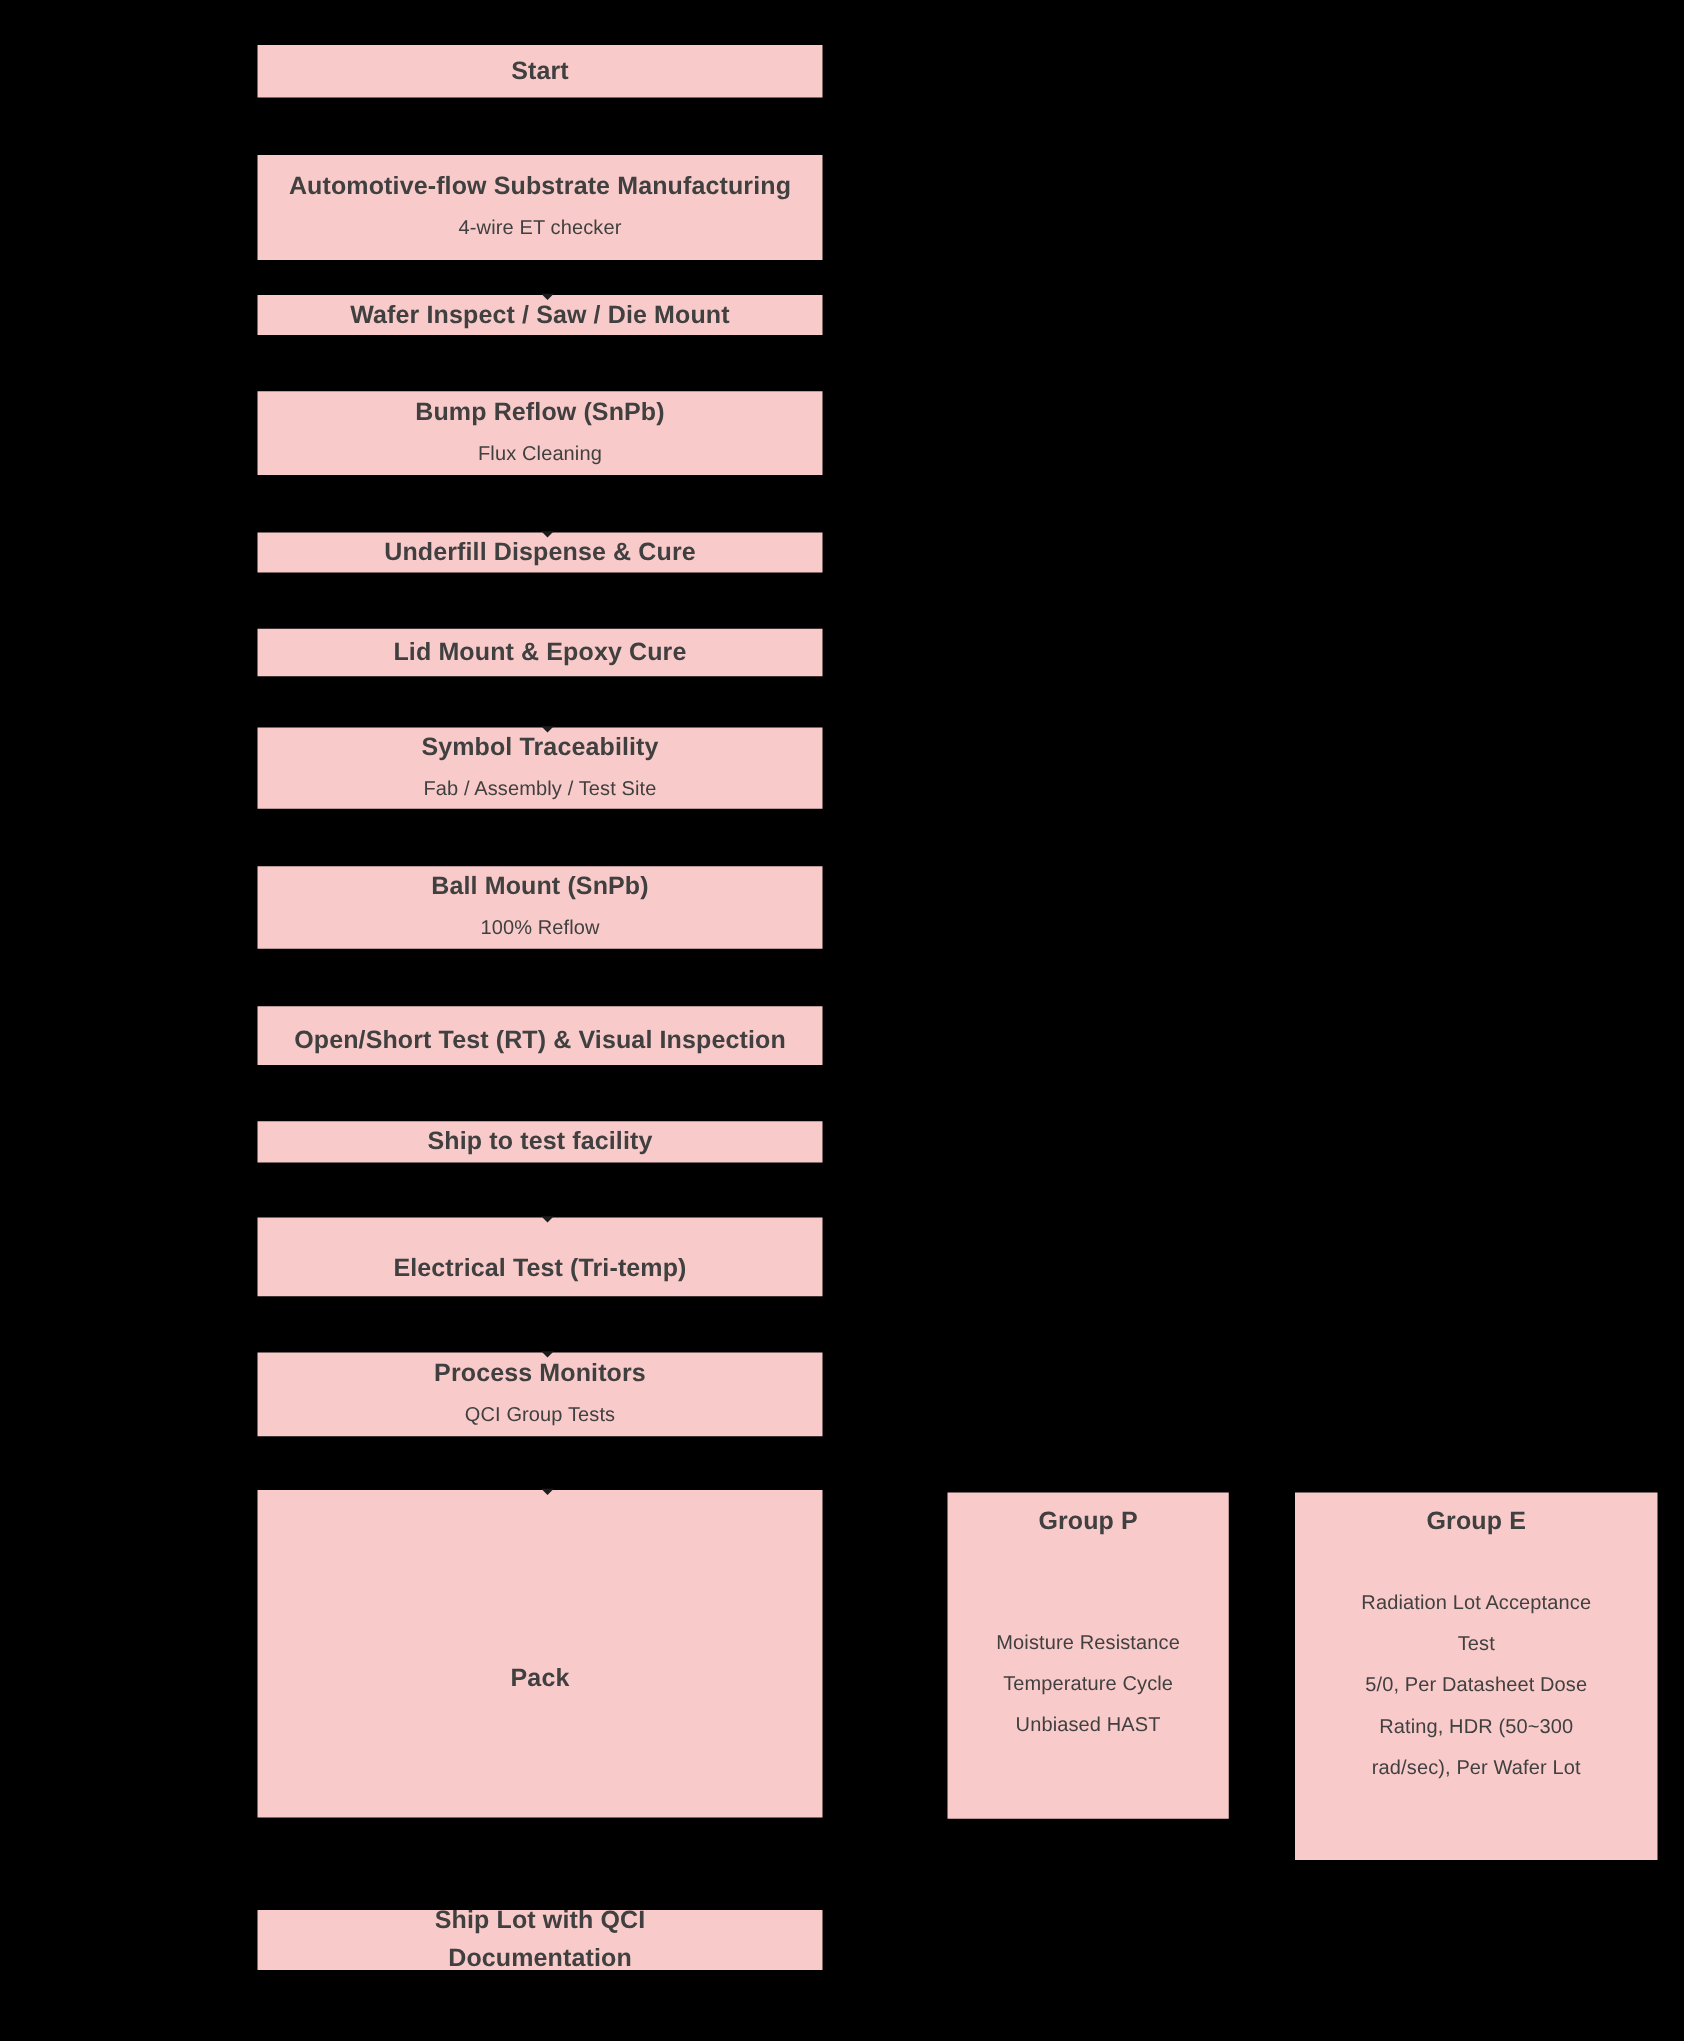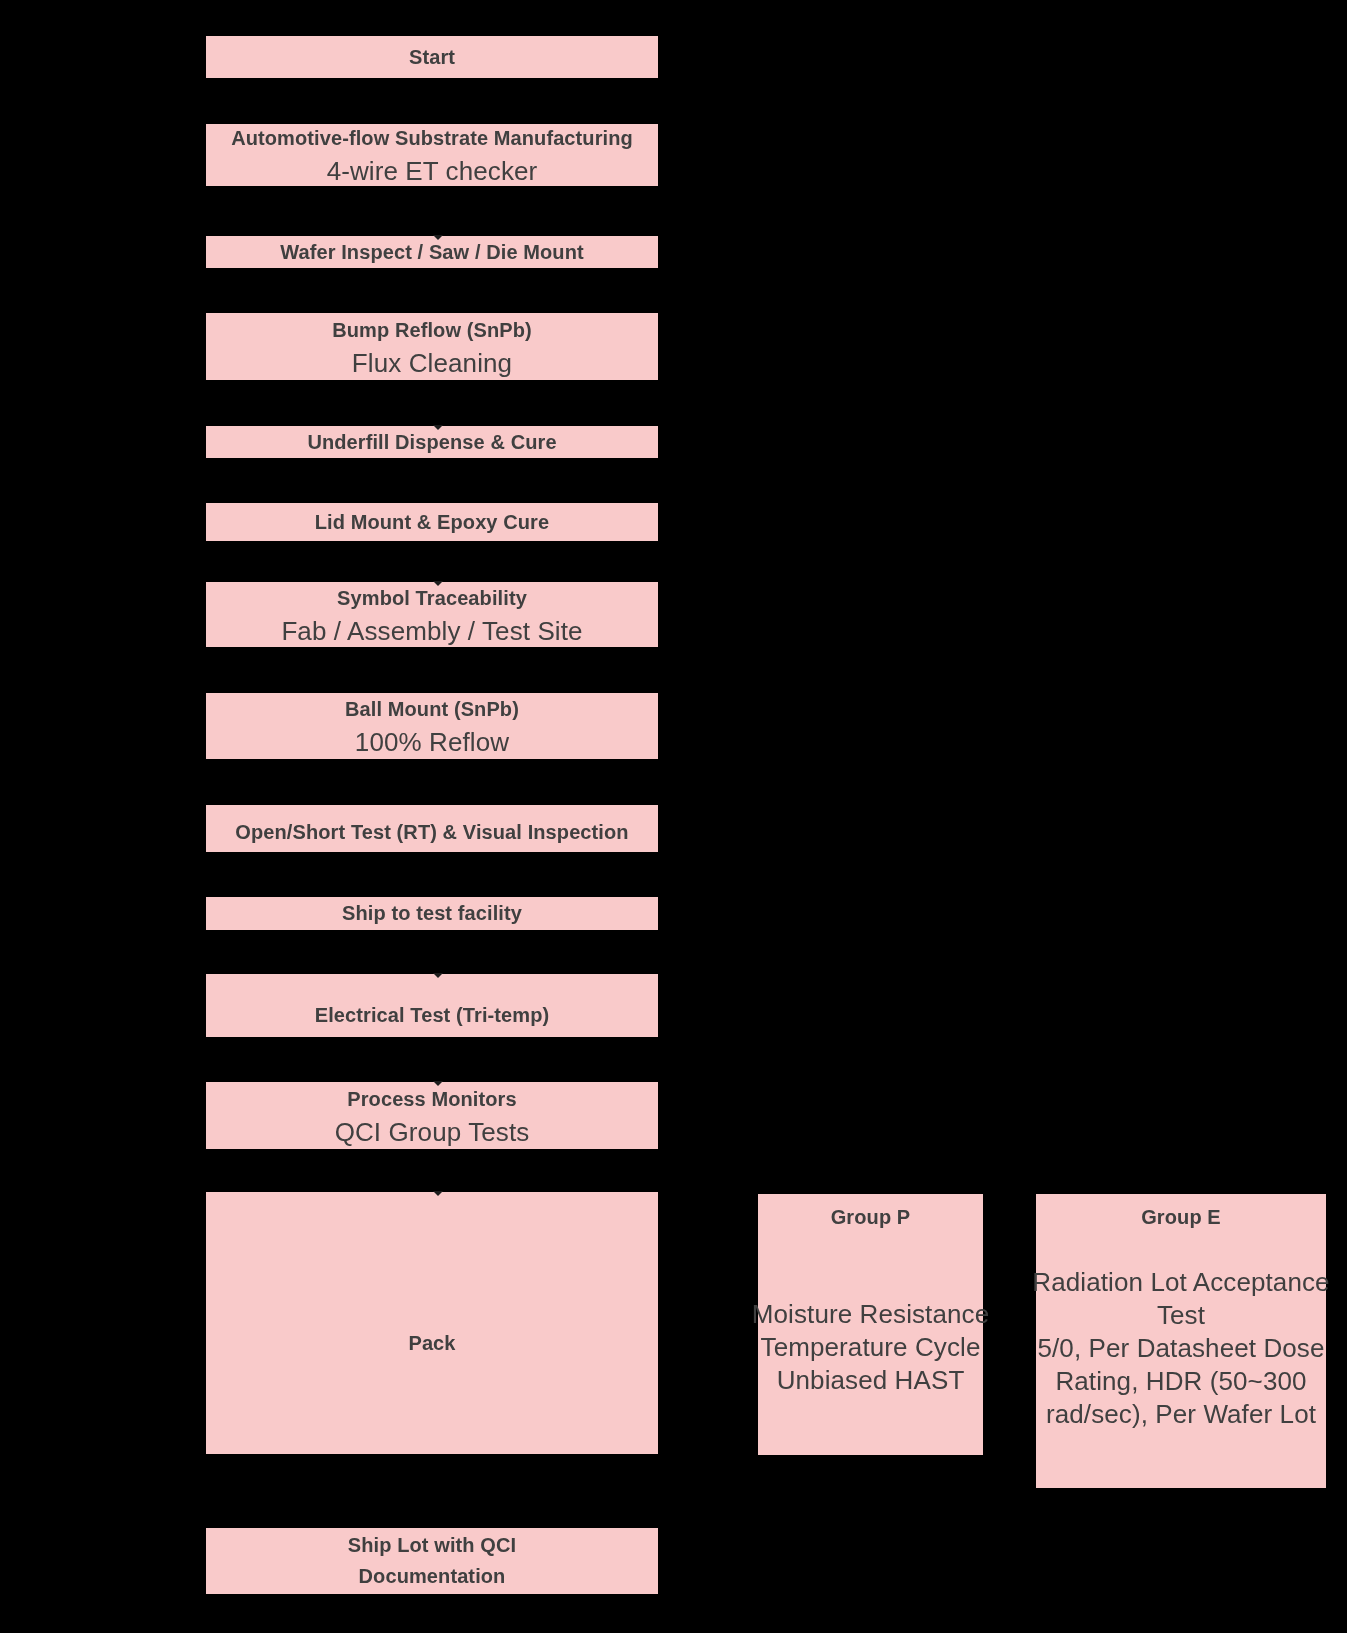--- a/index.html
+++ b/index.html
@@ -18,21 +18,21 @@
     width:452px;
     background:#f9caca;
     display:flex;
     flex-direction:column;
     align-items:center;
     justify-content:center;
     text-align:center;
     box-sizing:border-box;
   }
   .t{font-weight:700;font-size:20px;line-height:33px;white-space:nowrap;letter-spacing:0.1px;}
-  .s{font-weight:400;font-size:26px;line-height:33px;white-space:nowrap;letter-spacing:0.1px;}
+  .s{font-weight:400;font-size:16px;line-height:33px;white-space:nowrap;letter-spacing:0.1px;}
   .tight{line-height:31px;}
   .bottom-align{justify-content:flex-end;padding-bottom:5px;}
   .pack-box{padding-top:40px;}
   .gbox{
     position:absolute;
     background:#f9caca;
     display:flex;
     flex-direction:column;
     align-items:center;
     text-align:center;
@@ -56,21 +56,21 @@
 </style>
 </head>
 <body>
 
 <div class="canvas">
 
   <div class="fbox" style="top:36px;height:42px;">
     <div class="t">Start</div>
   </div>
 
-  <div class="fbox" style="top:124px;height:62px;align-items:center;">
+  <div class="fbox" style="top:124px;height:84px;align-items:center;">
     <div class="t">Automotive-flow Substrate Manufacturing</div>
     <div class="s">4-wire ET checker</div>
   </div>
 
   <div class="fbox" style="top:236px;height:32px;">
     <span class="notch"></span>
     <div class="t">Wafer Inspect / Saw / Die Mount</div>
   </div>
 
   <div class="fbox" style="top:313px;height:67px;">
@@ -115,21 +115,21 @@
     <span class="notch"></span>
     <div class="t">Process Monitors</div>
     <div class="s">QCI Group Tests</div>
   </div>
 
   <div class="fbox pack-box" style="top:1192px;height:262px;">
     <span class="notch"></span>
     <div class="t">Pack</div>
   </div>
 
-  <div class="fbox" style="top:1528px;height:66px;">
+  <div class="fbox" style="top:1528px;height:48px;">
     <div class="t tight">Ship Lot with QCI</div>
     <div class="t tight">Documentation</div>
   </div>
 
   <div class="gbox" style="left:723px;top:1194px;width:225px;height:261px;">
     <div class="t">Group P</div>
     <div class="glines gp-lines">
       <div class="s">Moisture Resistance</div>
       <div class="s">Temperature Cycle</div>
       <div class="s">Unbiased HAST</div>

